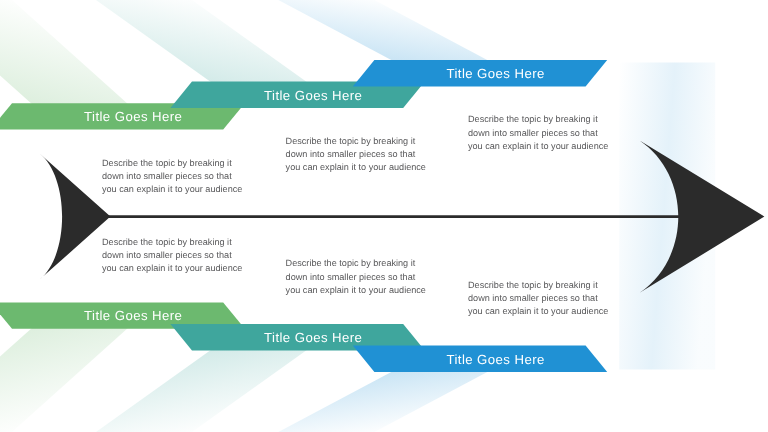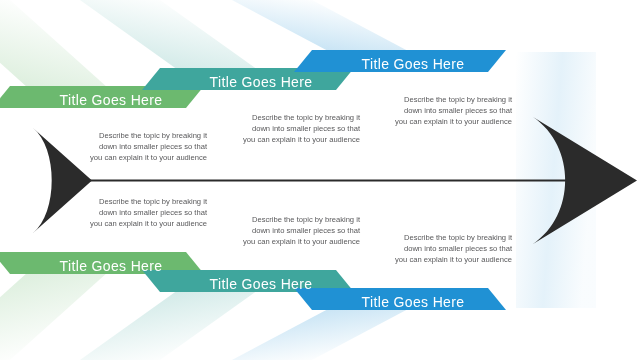--- a/index.html
+++ b/index.html
@@ -18,32 +18,31 @@
   #art {
     position: absolute;
     left: 0;
     top: 0;
     width: 640px;
     height: 360px;
   }
   .title-txt {
     position: absolute;
     color: #ffffff;
-    font-size: 14px;
+    font-size: 11px;
     letter-spacing: 0.35px;
     white-space: nowrap;
     text-align: center;
     pointer-events: none;
   }
   .body-txt {
     position: absolute;
     color: #58585a;
     font-size: 7.6px;
     line-height: 11.2px;
-    text-align: right;
     white-space: pre-line;
     pointer-events: none;
   }
 </style>
 </head>
 <body>
 
 <div id="stage">
 
   <svg id="art" viewBox="0 0 640 360">

